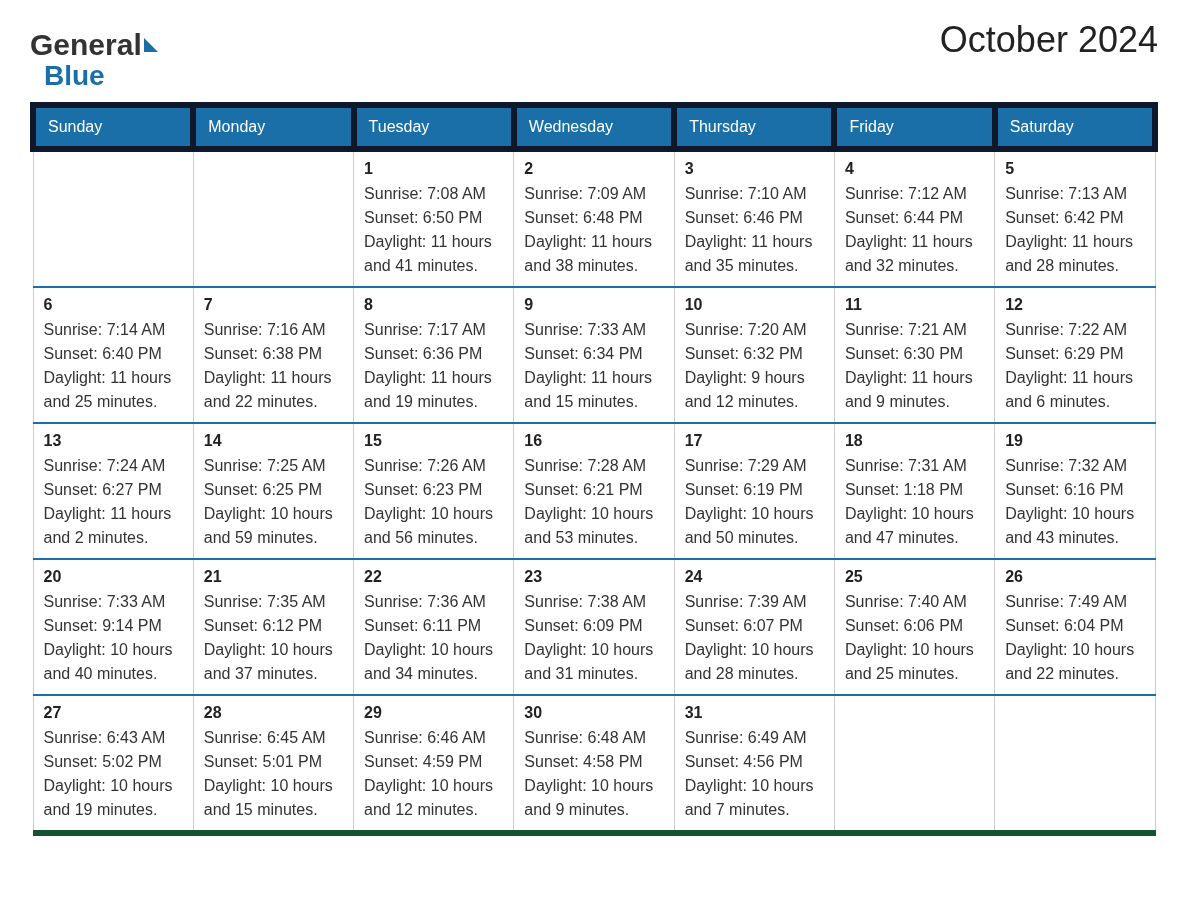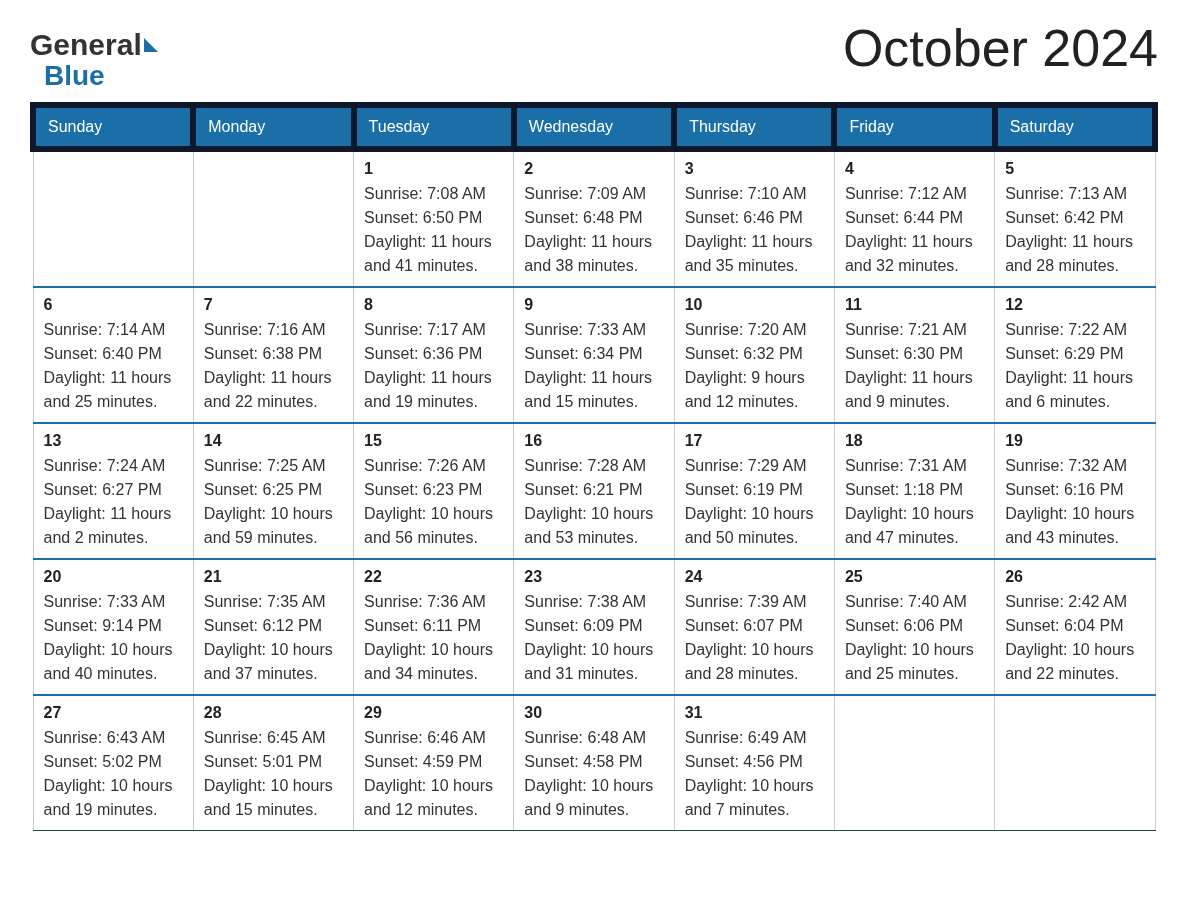--- a/index.html
+++ b/index.html
@@ -44,21 +44,21 @@
     }
     .logo-blue {
       color: #1a6fa8;
       font-size: 28px;
       font-weight: bold;
     }
     .title-area {
       text-align: right;
     }
     .month-title {
-      font-size: 52px;
+      font-size: 36px;
       font-weight: normal;
       color: #222;
       line-height: 1.1;
     }
     .location-title {
       font-size: 22px;
       color: #333;
       margin-top: 4px;
     }
     .calendar-table {
@@ -97,21 +97,21 @@
       display: block;
     }
     .empty-cell {
       background: #fff;
     }
     tr:not(:last-child) td {
       border-bottom: 2px solid #1a6fa8;
     }
     
     .calendar-table tbody tr td {
-      border-bottom: 1px solid #14532d;
+      border-bottom: 6px solid #14532d;
     }
     .calendar-table tbody tr:not(:last-child) td {
       border-bottom: 2px solid #1a6fa8;
     }
   </style>
 </head>
 <body>
 
 <div class="header-area">
   <div class="logo">
@@ -348,21 +348,21 @@
           <div class="day-number">25</div>
           <div class="day-info">
             <span>Sunrise: 7:40 AM</span>
             <span>Sunset: 6:06 PM</span>
             <span>Daylight: 10 hours and 25 minutes.</span>
           </div>
         </td>
         <td>
           <div class="day-number">26</div>
           <div class="day-info">
-            <span>Sunrise: 2:42 AM</span>
+            <span>Sunrise: 7:49 AM</span>
             <span>Sunset: 6:04 PM</span>
             <span>Daylight: 10 hours and 22 minutes.</span>
           </div>
         </td>
       </tr>
       <tr>
         <td>
           <div class="day-number">27</div>
           <div class="day-info">
             <span>Sunrise: 6:43 AM</span>

